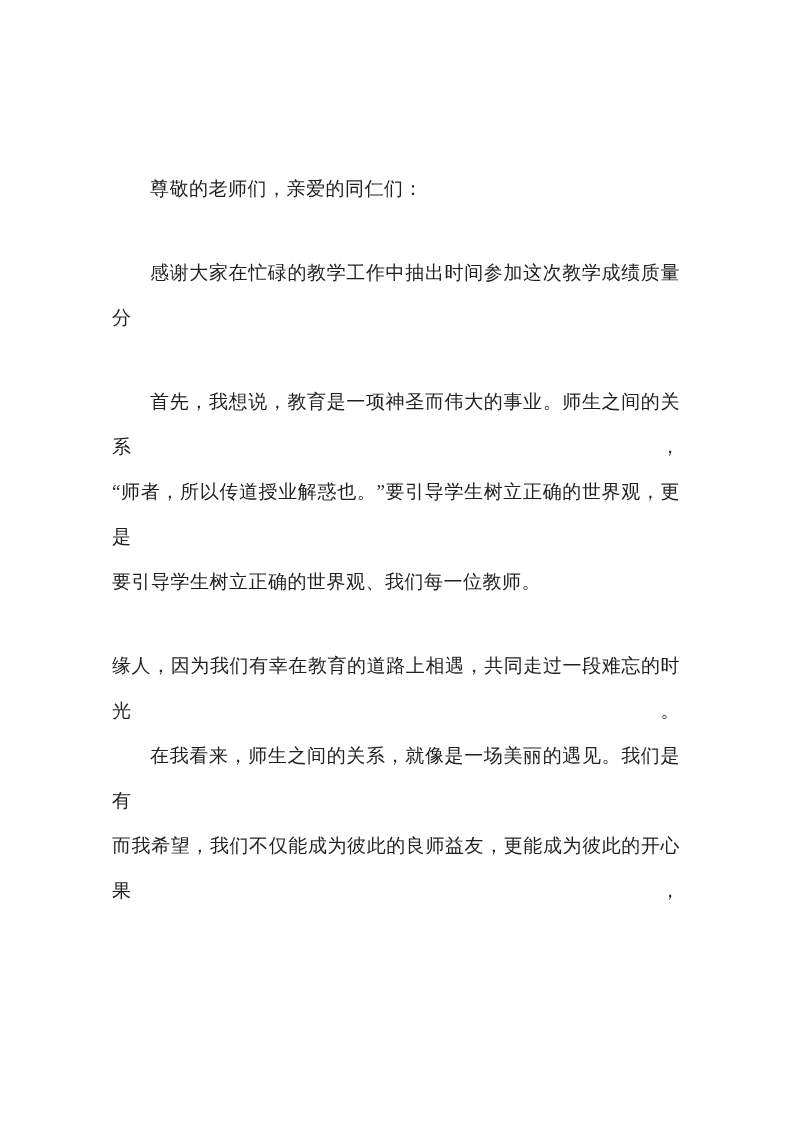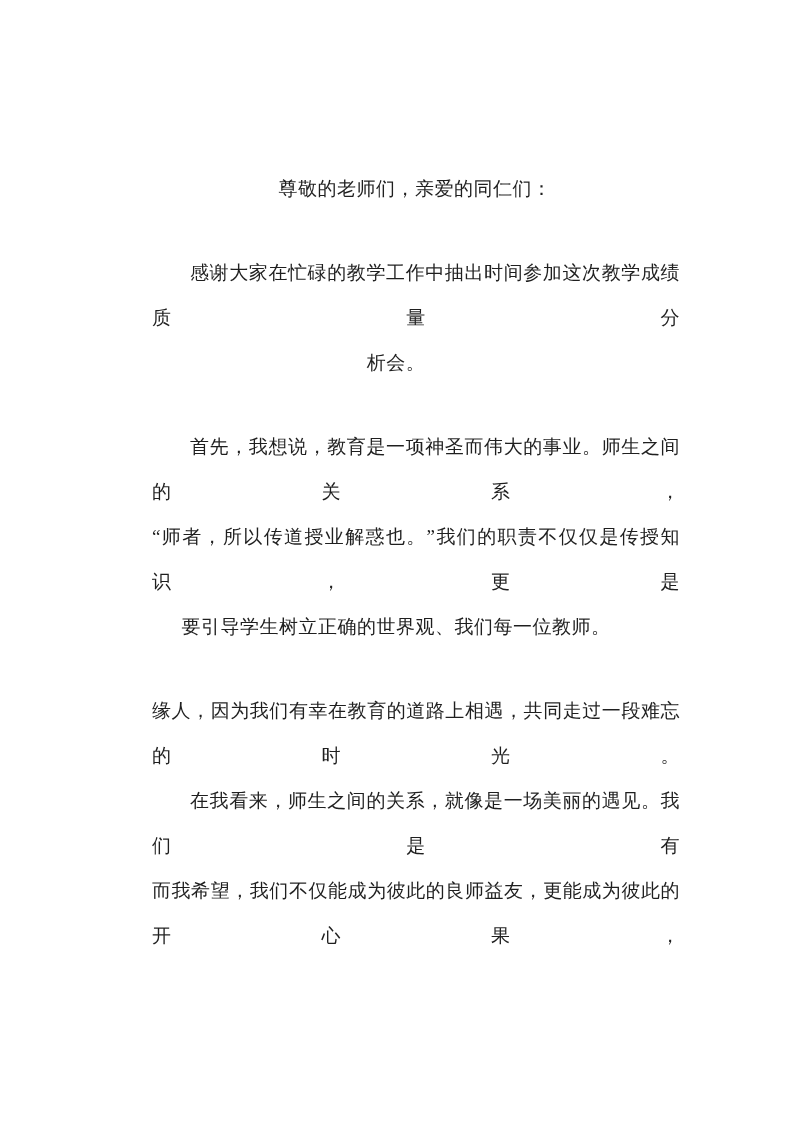--- a/index.html
+++ b/index.html
@@ -26,51 +26,49 @@
     letter-spacing: 0.5px;
   }
   .para {
     margin: 0 0 39px 0;
   }
   .para:last-child {
     margin-bottom: 0;
   }
   .line {
     white-space: nowrap;
-    text-align: center;
+    text-align: left;
   }
   .line.full {
     white-space: normal;
     text-align: justify;
     text-align-last: justify;
-    margin-left: 40px;
   }
   .line.indent {
     text-indent: 2em;
   }
 </style>
 </head>
 <body>
 
 <div class="page">
   <div class="doc">
 
     <div class="para">
       <div class="line indent">尊敬的老师们，亲爱的同仁们：</div>
     </div>
 
 
     <div class="para">
       <div class="line indent full">感谢大家在忙碌的教学工作中抽出时间参加这次教学成绩质量分</div>
-      <div class="line">析会。</div>
     </div>
 
     <div class="para">
       <div class="line indent full">首先，我想说，教育是一项神圣而伟大的事业。师生之间的关系，</div>
-      <div class="line full">“师者，所以传道授业解惑也。”我们的职责不仅仅是传授知识，更是</div>
+      <div class="line full">“师者，所以传道授业解惑也。”要引导学生树立正确的世界观，更是</div>
       <div class="line">要引导学生树立正确的世界观、我们每一位教师。</div>
     </div>
 
     <div class="para">
       <div class="line full">缘人，因为我们有幸在教育的道路上相遇，共同走过一段难忘的时光。</div>
       <div class="line indent full">在我看来，师生之间的关系，就像是一场美丽的遇见。我们是有</div>
       <div class="line full">而我希望，我们不仅能成为彼此的良师益友，更能成为彼此的开心果，</div>
 
     </div>
 

